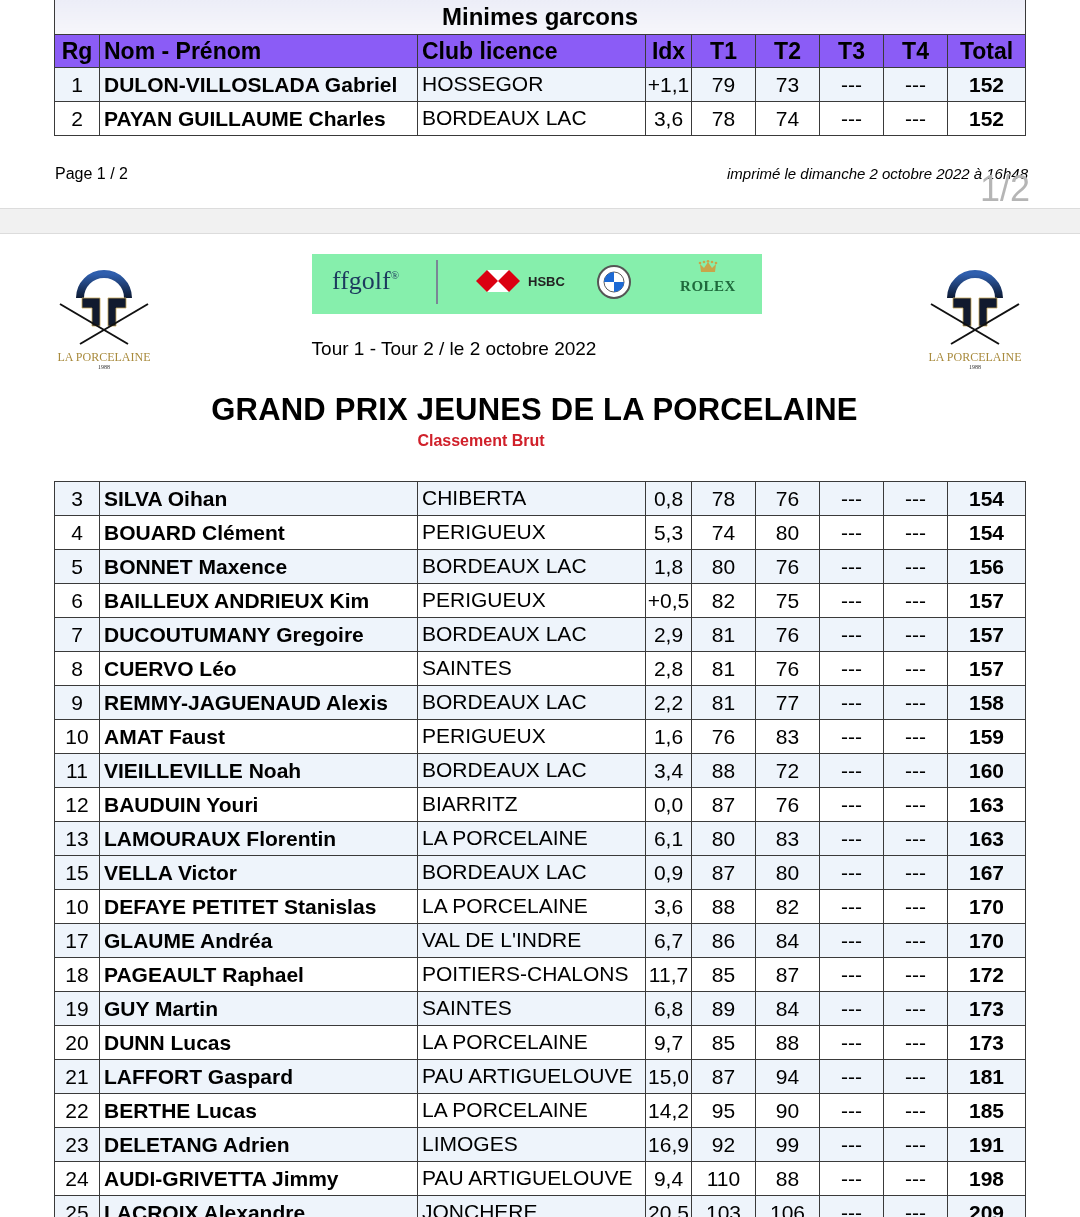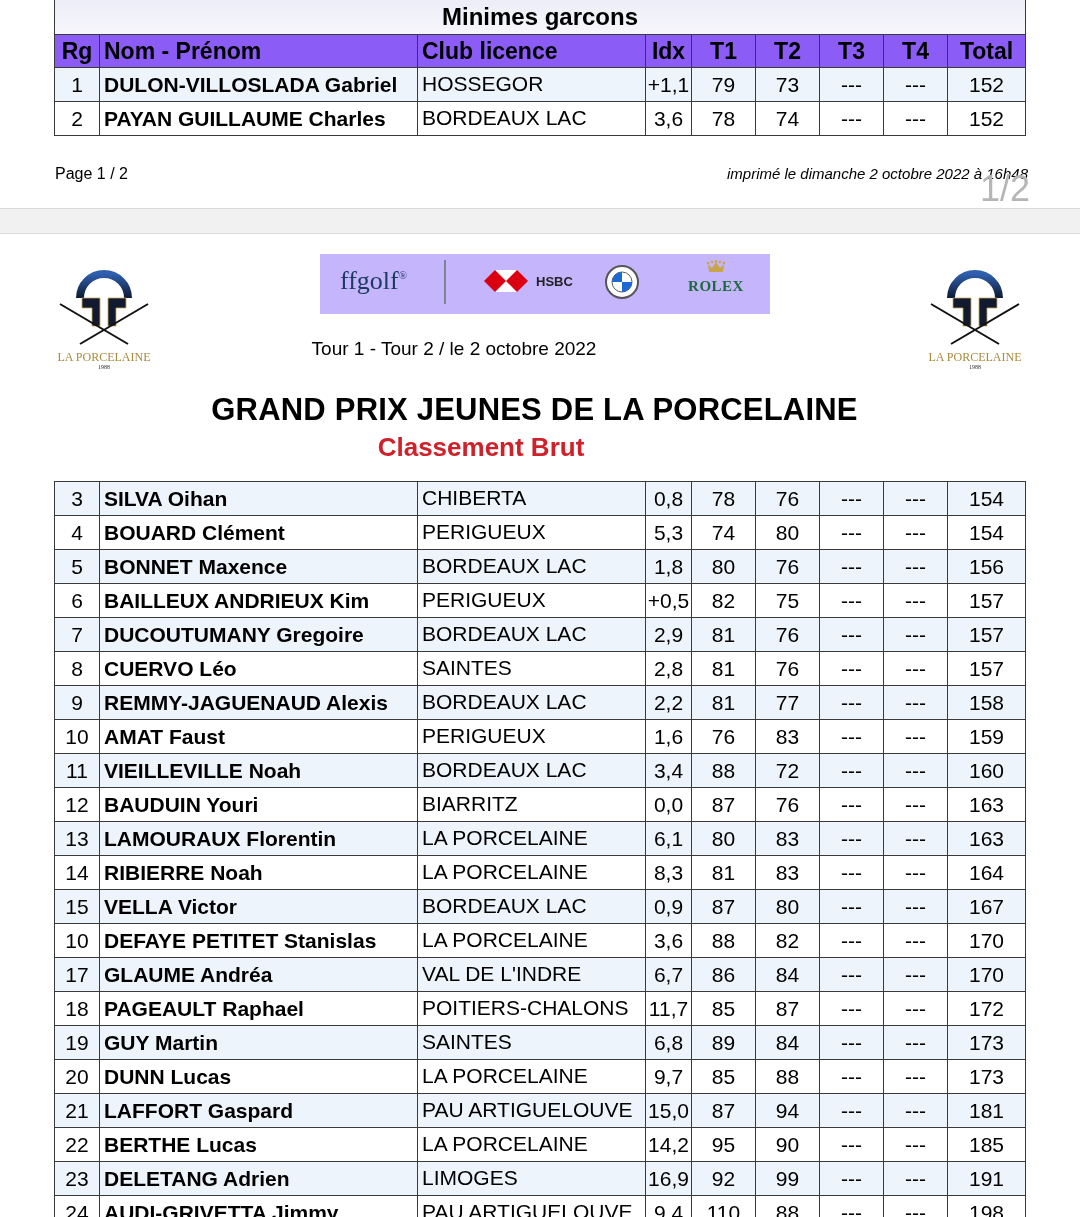--- a/index.html
+++ b/index.html
@@ -36,48 +36,48 @@
     text-align: center;
   }
   .hdr th.name, .hdr th.club { text-align: left; padding-left: 4px; }
   tr.row td { height: 29px; font-size: 21px; }
   tr.row.shade td { background: #eef4fb; }
   td.rg { text-align: center; }
   td.name { font-weight: bold; padding-left: 4px; }
   td.club { font-size: 17px; padding-left: 4px; vertical-align: top; padding-top: 4px; }
   td.num { text-align: center; }
   td.dash { text-align: center; font-size: 14px; }
-  td.tot { text-align: center; font-weight: normal; }
+  td.tot { text-align: center; font-weight: bold; }
 
   #tbl1 { top: 0; }
   #tbl1 .cat-title td { border-top: none; }
 
   .page-footer-left { position: absolute; left: 55px; top: 165px; font-size: 16px; }
   .page-footer-right { position: absolute; right: 52px; top: 165px; font-size: 15px; font-style: italic; }
   .page-counter { position: absolute; right: 50px; top: 168px; font-size: 36px; color: #b5b5b5; }
 
   .club-logo { position: absolute; width: 104px; height: 116px; top: 24px; background: #fff; }
   #logo-left { left: 52px; }
   #logo-right { left: 923px; }
   .club-logo .logo-text { position: absolute; left: 0; width: 100%; text-align: center; top: 92px; font-family: "Liberation Serif", serif; font-size: 12px; color: #a88a3c; }
   .club-logo .logo-year { position: absolute; left: 0; width: 100%; text-align: center; top: 106px; font-family: "Liberation Serif", serif; font-size: 6px; color: #333; }
 
-  .sponsors { position: absolute; left: 320px; top: 20px; width: 450px; height: 60px; background: #c4b5fd; }
+  .sponsors { position: absolute; left: 312px; top: 20px; width: 450px; height: 60px; background: #86efac; }
   .ffgolf { position: absolute; left: 20px; top: 12px; font-family: "Liberation Serif", serif; font-size: 26px; color: #1c3a5e; }
   .ffgolf sup { font-size: 11px; }
   .sp-divider { position: absolute; left: 124px; top: 6px; width: 2px; height: 44px; background: #7a8596; }
   .hsbc { position: absolute; left: 164px; top: 16px; display: flex; align-items: center; gap: 8px; }
   .hsbc-label { font-weight: bold; font-size: 13px; color: #222; }
   .bmw { position: absolute; left: 284px; top: 10px; }
   .rolex { position: absolute; left: 366px; top: 6px; text-align: center; width: 60px; }
   .rolex-label { font-family: "Liberation Serif", serif; font-weight: bold; font-size: 15px; color: #1f6a3c; letter-spacing: 0.5px; }
 
   .tour-line { position: absolute; left: 0; width: 908px; top: 104px; text-align: center; font-size: 19px; }
   .main-title { position: absolute; left: 0; width: 1069px; top: 158px; text-align: center; font-size: 31px; font-weight: bold; letter-spacing: 0.2px; }
-  .sub-title { position: absolute; left: 0; width: 962px; top: 198px; text-align: center; font-size: 26px; font-weight: bold; color: #d0202a; }
+  .sub-title { position: absolute; left: 0; width: 962px; top: 198px; text-align: center; font-size: 16px; font-weight: bold; color: #d0202a; }
 
   #tbl2 { top: 247px; }
 </style>
 </head>
 <body>
 
 <div class="page" id="page1">
   <table id="tbl1">
     <colgroup>
       <col class="c-rg">
@@ -334,31 +334,20 @@
           <td class="rg">13</td>
           <td class="name">LAMOURAUX Florentin</td>
           <td class="club">LA PORCELAINE</td>
           <td class="num">6,1</td>
           <td class="num">80</td>
           <td class="num">83</td>
           <td class="dash">---</td>
           <td class="dash">---</td>
           <td class="tot">163</td>
         </tr>
-        <tr class="row">
-          <td class="rg">14</td>
-          <td class="name">RIBIERRE Noah</td>
-          <td class="club">LA PORCELAINE</td>
-          <td class="num">8,3</td>
-          <td class="num">81</td>
-          <td class="num">83</td>
-          <td class="dash">---</td>
-          <td class="dash">---</td>
-          <td class="tot">164</td>
-        </tr>
         <tr class="row shade">
           <td class="rg">15</td>
           <td class="name">VELLA Victor</td>
           <td class="club">BORDEAUX LAC</td>
           <td class="num">0,9</td>
           <td class="num">87</td>
           <td class="num">80</td>
           <td class="dash">---</td>
           <td class="dash">---</td>
           <td class="tot">167</td>

